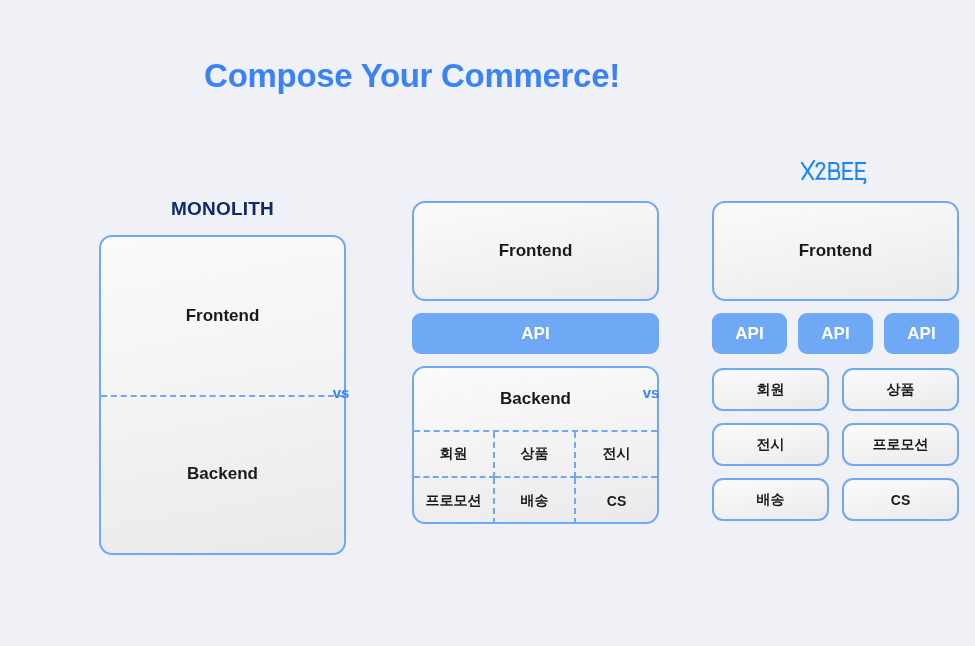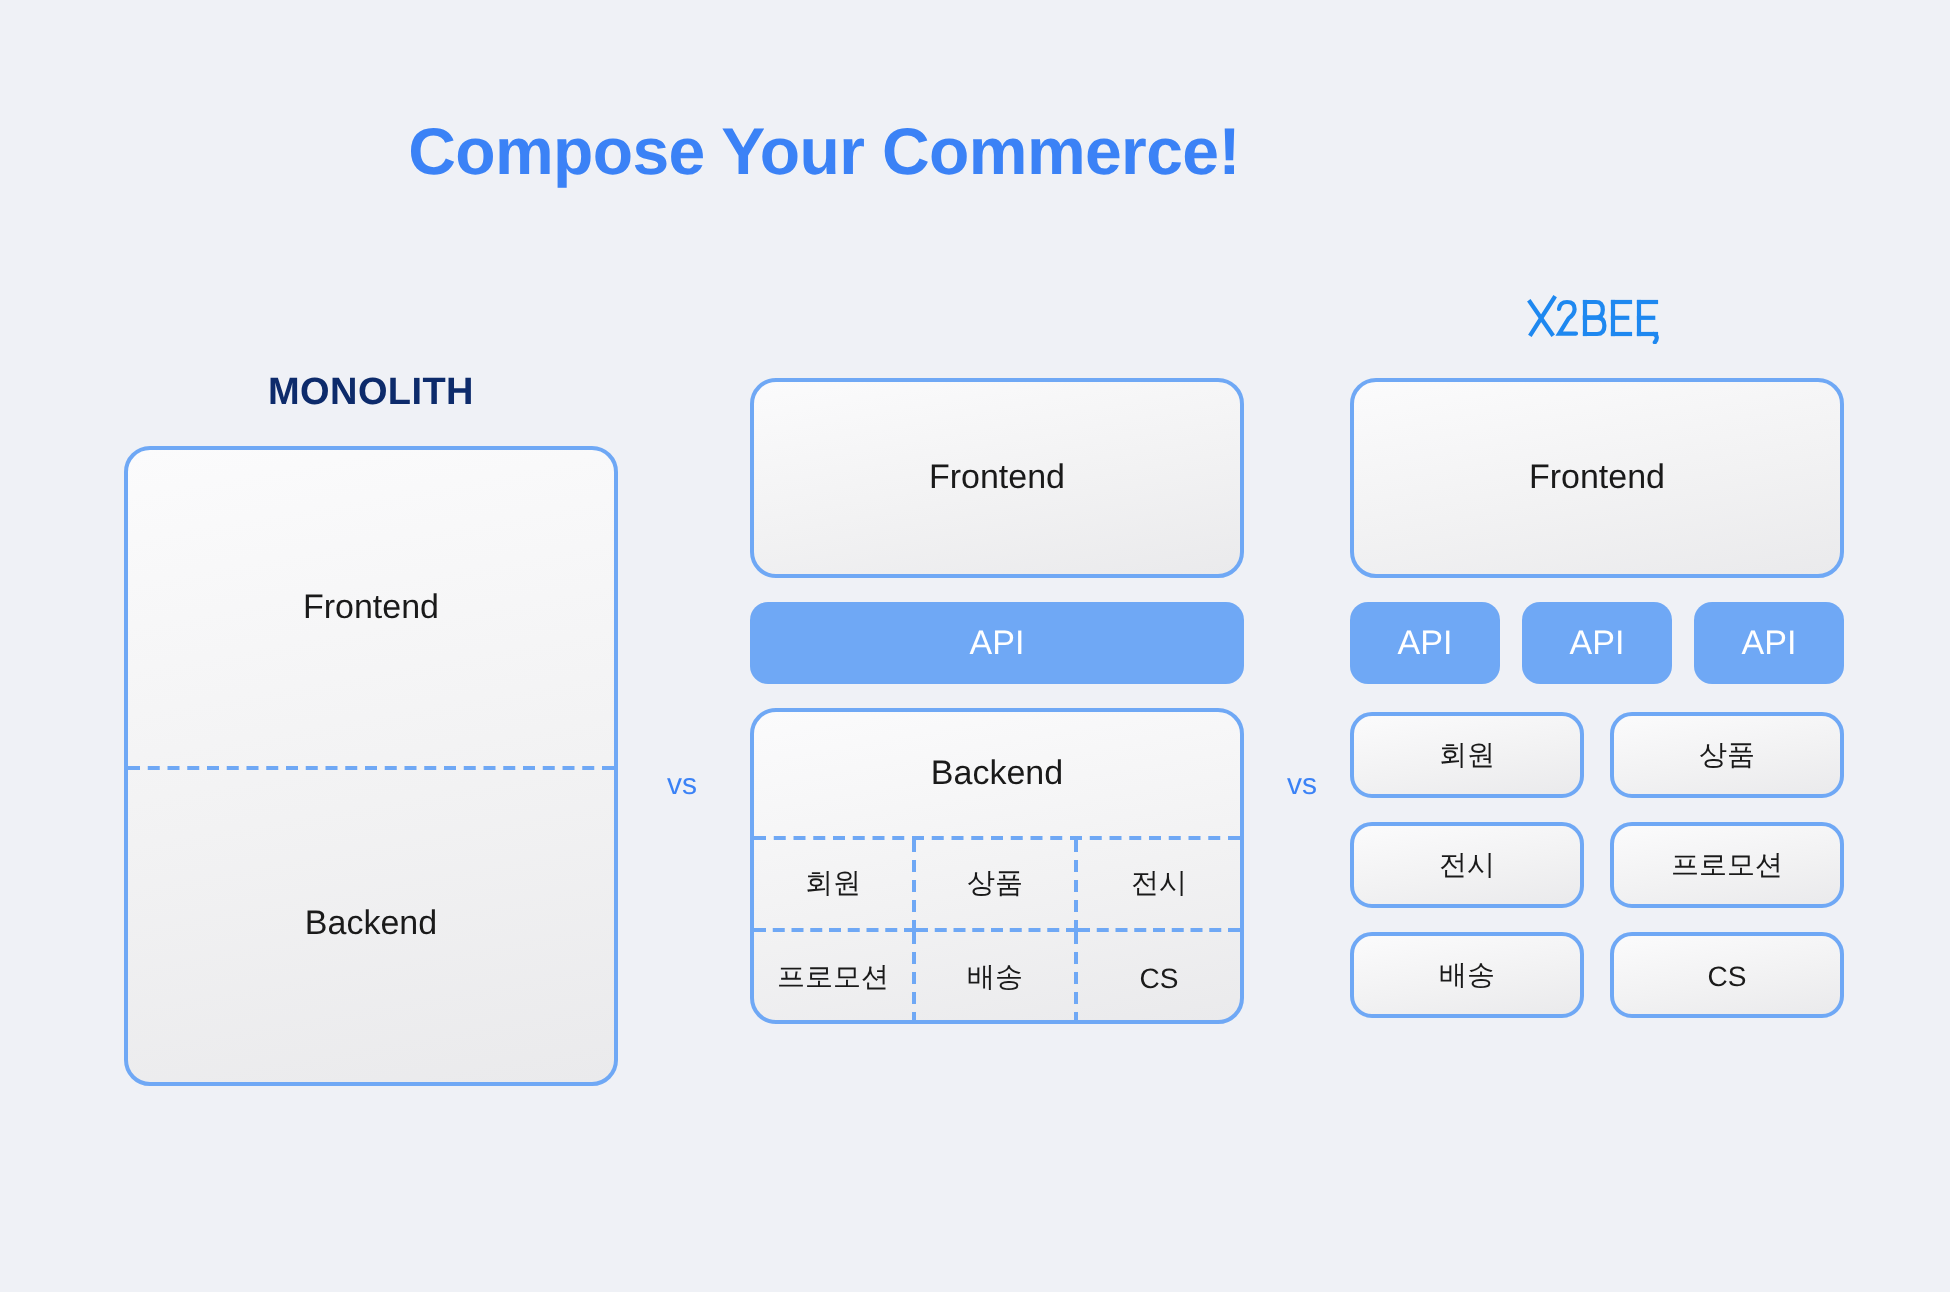--- a/index.html
+++ b/index.html
@@ -25,22 +25,23 @@
     text-align: center;
     font-size: 33px;
     font-weight: bold;
     color: #3b82f6;
     letter-spacing: -0.3px;
   }
 
   
   .column {
     position: absolute;
-    top: 138px;
+    top: 150px;
     width: 247px;
+    margin-left: 37px;
   }
   .col-monolith   { left: 62px; }
   .col-headless   { left: 375px; }
   .col-composable { left: 675px; }
 
   .logo-slot {
     height: 42px;
     display: flex;
     align-items: center;
     justify-content: center;
@@ -56,20 +57,21 @@
     justify-content: center;
     font-size: 19px;
     font-weight: bold;
     color: #0d2b6b;
     letter-spacing: 0.2px;
   }
 
   .col-body {
     position: relative;
     margin-top: 9px;
+    font-weight: bold;
   }
 
   
   .card {
     box-sizing: border-box;
     border: 2px solid #6fa8f5;
     border-radius: 13px;
     background: linear-gradient(170deg, #fbfbfc 0%, #f2f2f3 55%, #eaeaec 100%);
     display: flex;
     align-items: center;
@@ -177,21 +179,21 @@
     height: 43px;
     font-size: 14px;
     border-radius: 11px;
   }
 
   
   .vs-label {
     position: absolute;
     top: 384px;
     font-size: 15px;
-    font-weight: normal;
+    font-weight: bold;
     color: #3b82f6;
     width: 40px;
     text-align: center;
   }
   .vs-1 { left: 321px; }
   .vs-2 { left: 631px; }
 </style>
 </head>
 <body>
 

